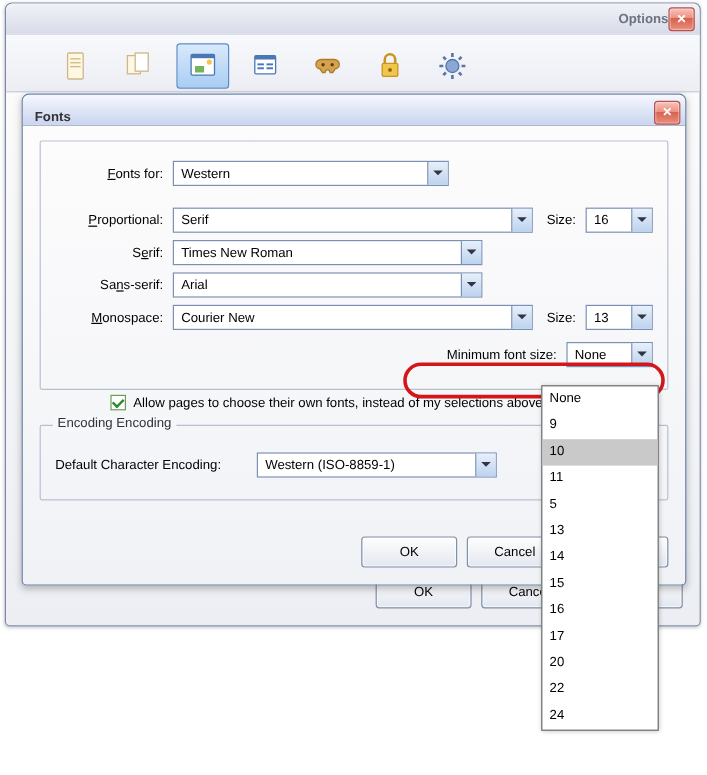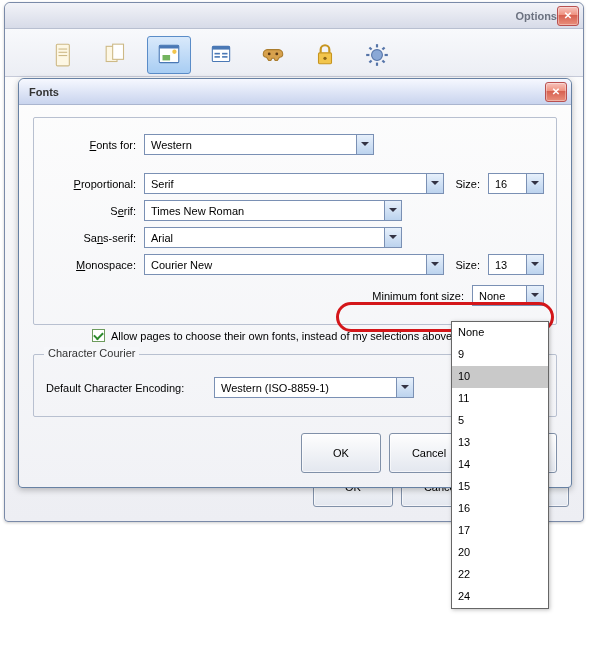--- a/index.html
+++ b/index.html
@@ -67,21 +67,21 @@
   position: relative;
   height: calc(100% - 26px - 48px);
 }
 .outer-buttons {
   position:absolute;
   right: 14px; bottom: 14px;
   display:flex; gap:8px;
 }
 .btn {
   min-width: 80px;
-  height: 40px;
+  height: 26px;
   border: 1px solid #8090a8;
   background: linear-gradient(#fefefe, #e3e7ef);
   border-radius: 3px;
   font: inherit;
   display:flex; align-items:center; justify-content:center;
   box-shadow: inset 0 0 0 1px rgba(255,255,255,.6);
   margin-top: 19px;
 }
 
 .inner-window {
@@ -91,21 +91,21 @@
   height: 410px;
   background: linear-gradient(#fdfdfd, #f1f2f6);
   border: 1px solid #6781a3;
   border-radius: 6px 6px 4px 4px;
   box-shadow: 0 2px 6px rgba(0,0,0,.25);
 }
 .inner-titlebar {
   height: 26px;
   background: linear-gradient(#f6f8ff, #c9d4ee);
   border-bottom: 1px solid #aab5cf;
-  display:flex; align-items:center;
+  display:flex; align-items:flex-end;
   padding: 0 4px 0 10px;
   font-weight:bold; color:#333;
   border-radius: 6px 6px 0 0;
 }
 .inner-titlebar .title { flex:1; }
 .inner-body {
   padding: 12px 14px;
   position:relative;
   height: calc(100% - 26px);
 }
@@ -328,21 +328,21 @@
       </div>
       <div class="highlight-ring" style="left:302px; top:184px; width:218px; height:30px;"></div>
     </div>
 
     <div class="chk" style="margin:4px 0 12px 18px;padding-left:41px;">
       <div class="chkbox checked"></div>
       <span><span class="u">A</span>llow pages to choose their own fonts, instead of my selections above</span>
     </div>
 
     <div class="groupbox" style="padding-top:16px;">
-      <span class="gb-title">Character Courier</span>
+      <span class="gb-title">Encoding Encoding</span>
       <div class="row">
         <div style="width:160px">Default <span class="u">C</span>haracter Encoding:</div>
         <div class="dd" style="width:200px">
           <span>Western (ISO-8859-1)</span>
             <div class="arrow"></div>
         </div>
       </div>
     </div>
 
     <div class="inner-buttons">

